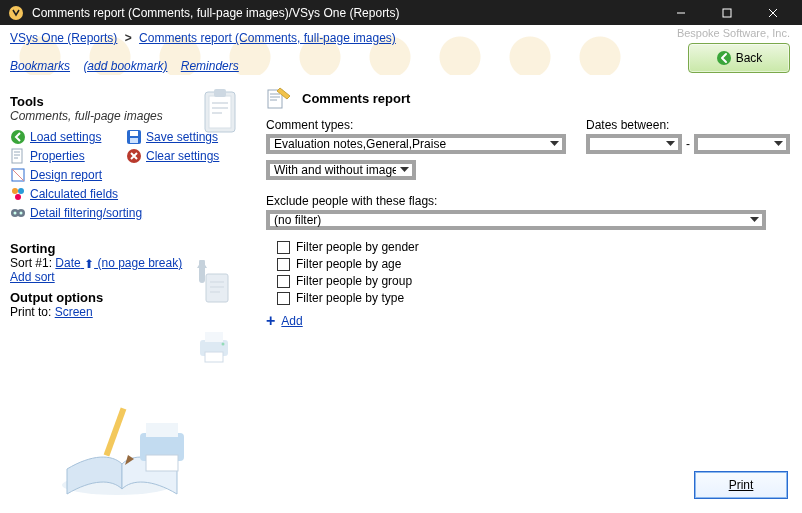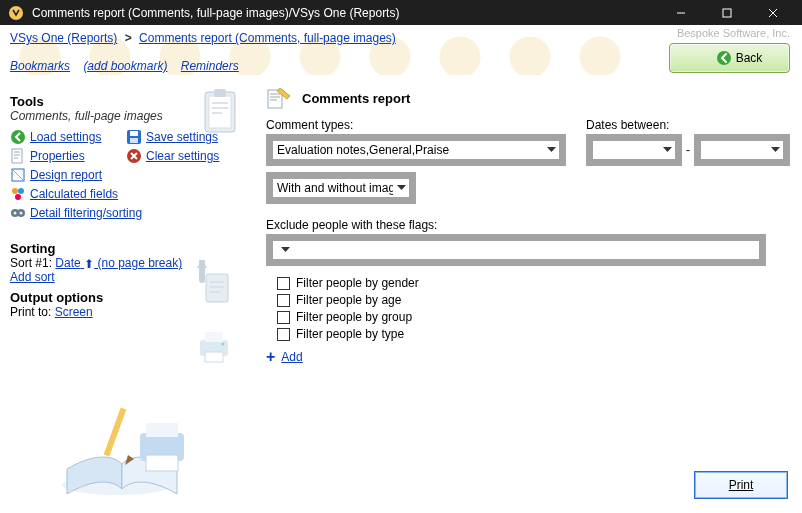--- a/index.html
+++ b/index.html
@@ -98,21 +98,20 @@
     height: 28px;
     border: 1px solid #7aa84b;
     border-radius: 4px;
     background: linear-gradient(#ecf7df, #c9e8a8);
     display: flex;
     align-items: center;
     justify-content: center;
     font-size: 12px;
     box-shadow: inset 0 0 0 1px #ffffff80;
     z-index: 2;
-    padding-left: 19px;
   }
   .back-btn .icon {
     width: 16px; height: 16px; margin-right: 4px;
   }
   .brand {
     position: absolute;
     right: 12px;
     top: 2px;
     color: #b6b6b6;
     font-size: 11px;
@@ -219,22 +218,22 @@
     display: flex;
     flex-direction: column;
     gap: 2px;
   }
   label.field-label {
     font-size: 12px;
   }
   .dropdown {
     display: inline-flex;
     align-items: center;
-    border: 7px solid #a3a3a3;
-    height: 32px;
+    border: 4px solid #a3a3a3;
+    height: 20px;
     background: #fff;
     font-size: 12px;
     padding: 0 0 0 4px;
     position: relative;
     box-sizing: border-box;
   }
   .dropdown .value {
     flex: 1;
     white-space: nowrap;
     overflow: hidden;
@@ -540,20 +539,21 @@
             <svg width="9" height="6" viewBox="0 0 9 6">
               <path d="M0 0l4.5 5L9 0z" fill="#333"></path>
             </svg>
           </span>
       </div>
     </div>
 
     <div class="form-col" style="margin-bottom:10px">
       <label class="field-label">Exclude people with these flags:</label>
       <div class="dropdown" style="width:500px">
+        <span class="value">(no filter)</span>
         <span class="caret">
             <svg width="9" height="6" viewBox="0 0 9 6">
               <path d="M0 0l4.5 5L9 0z" fill="#333"></path>
             </svg>
           </span>
       </div>
     </div>
 
     <div class="check-row">
       <span class="box"></span>

